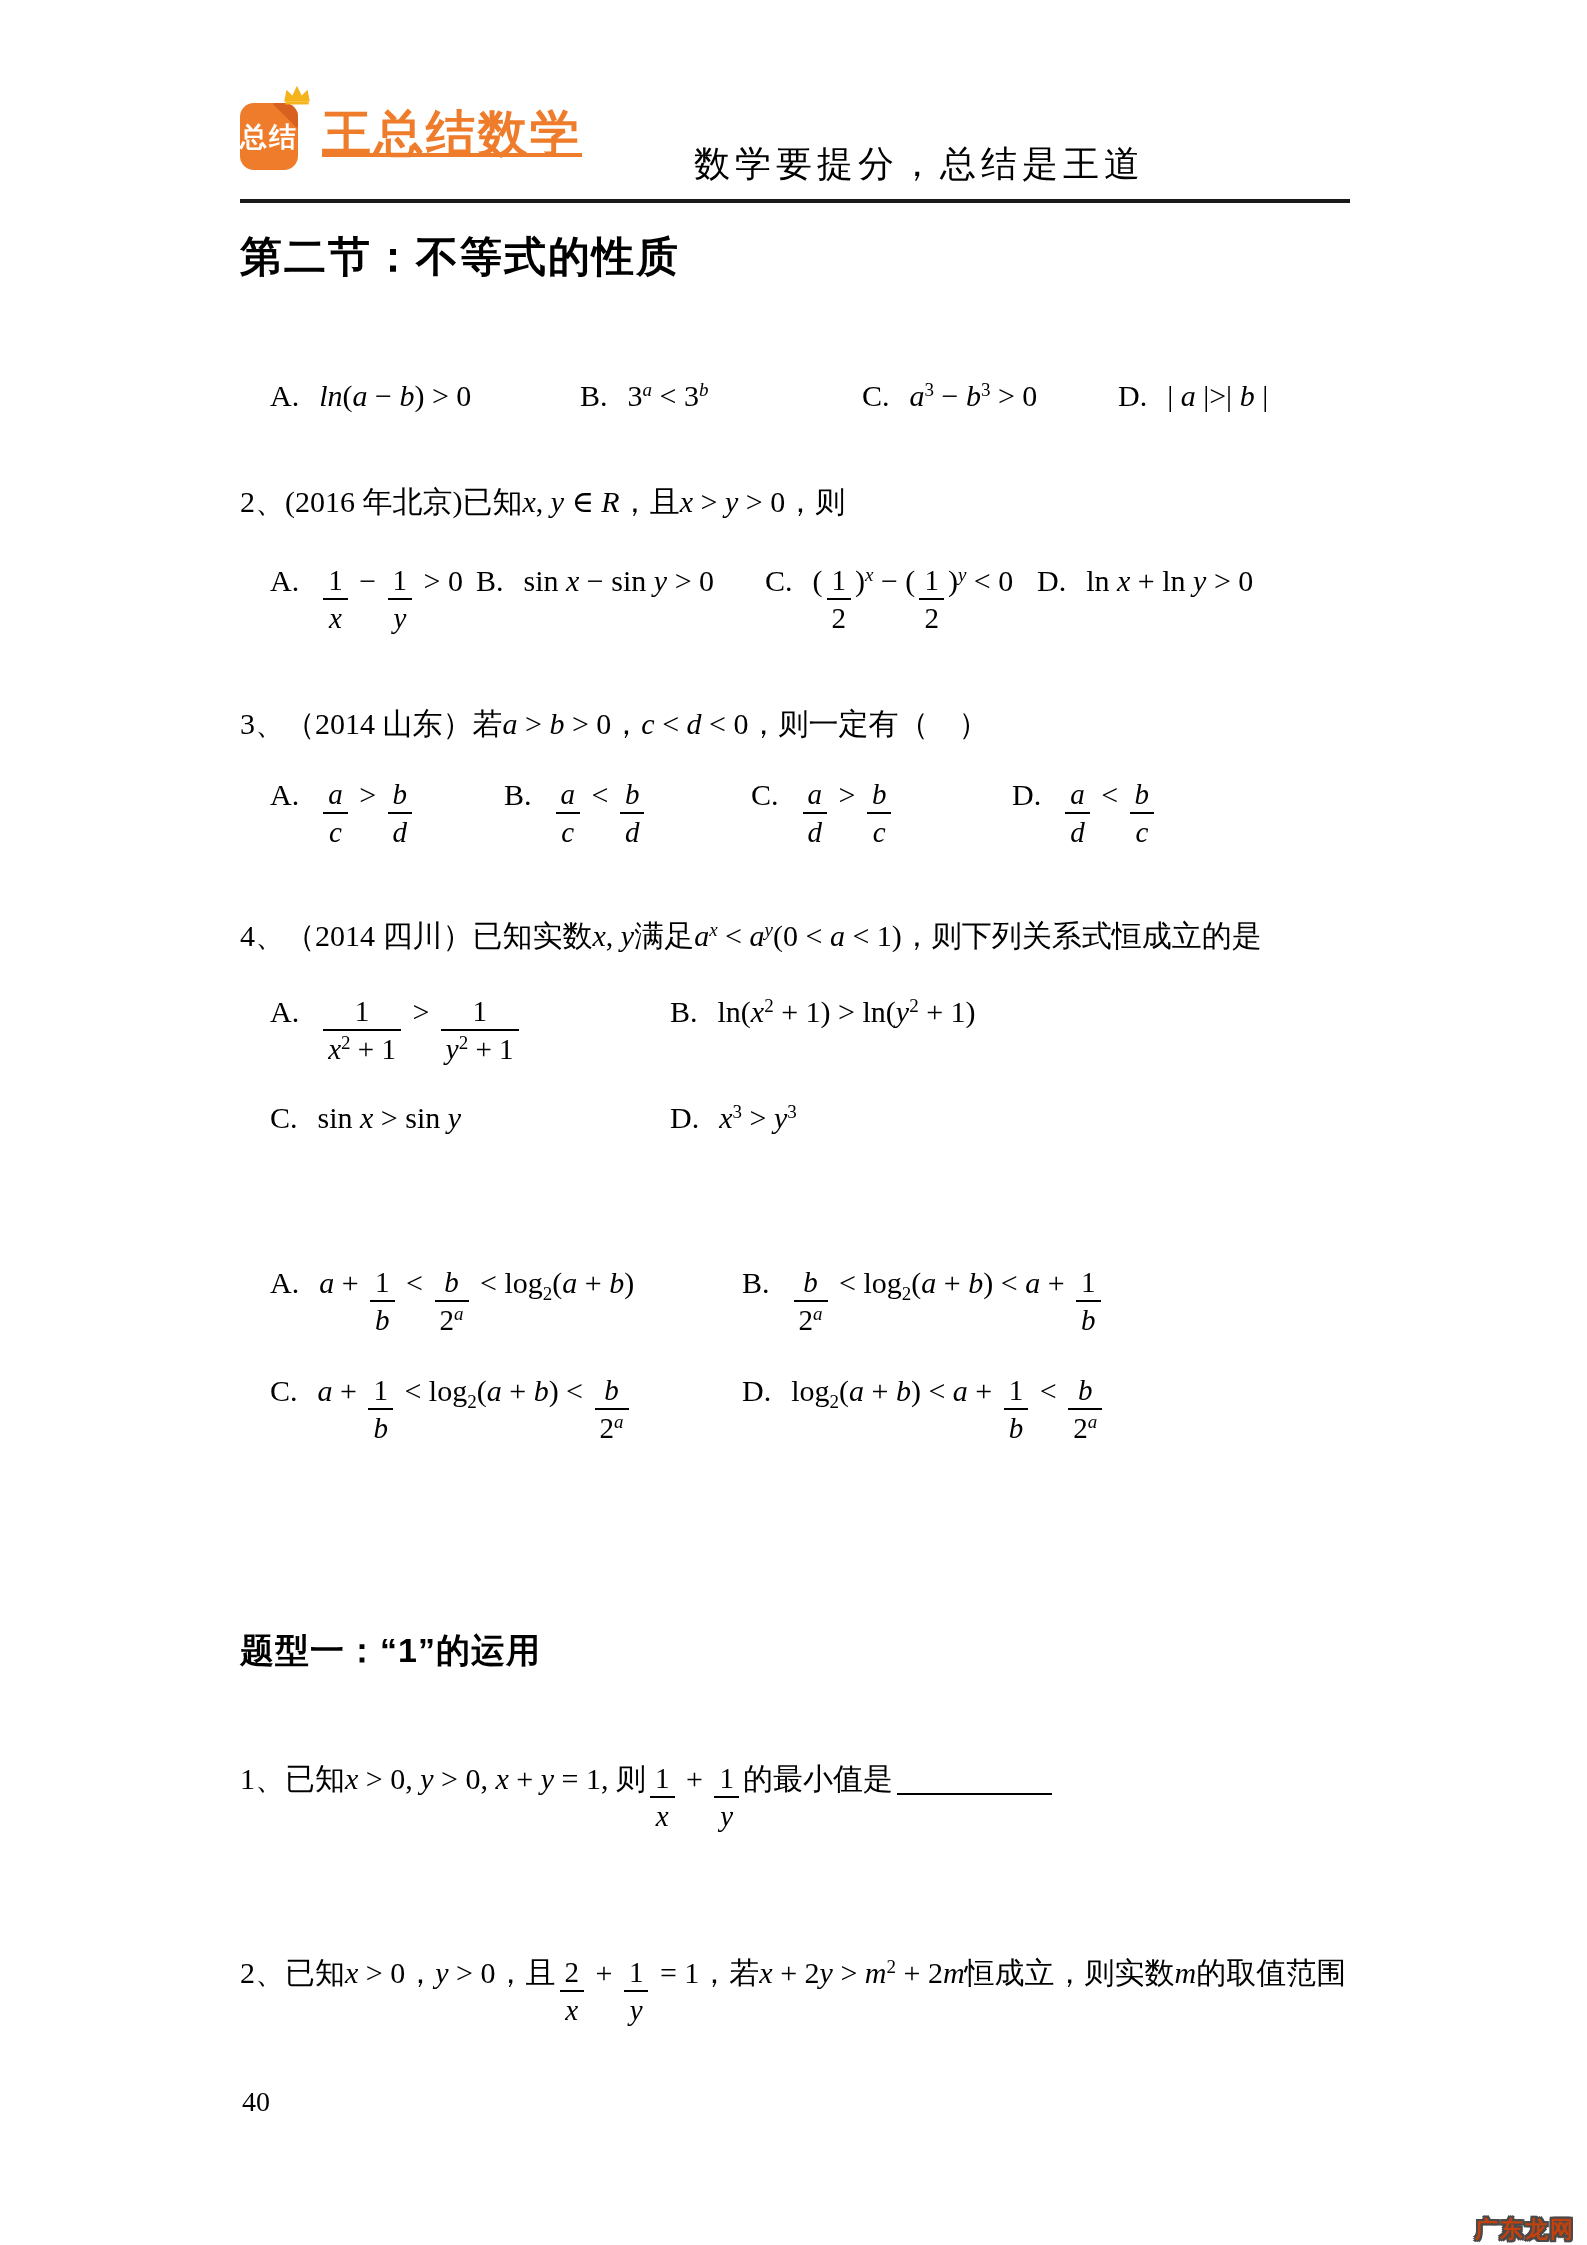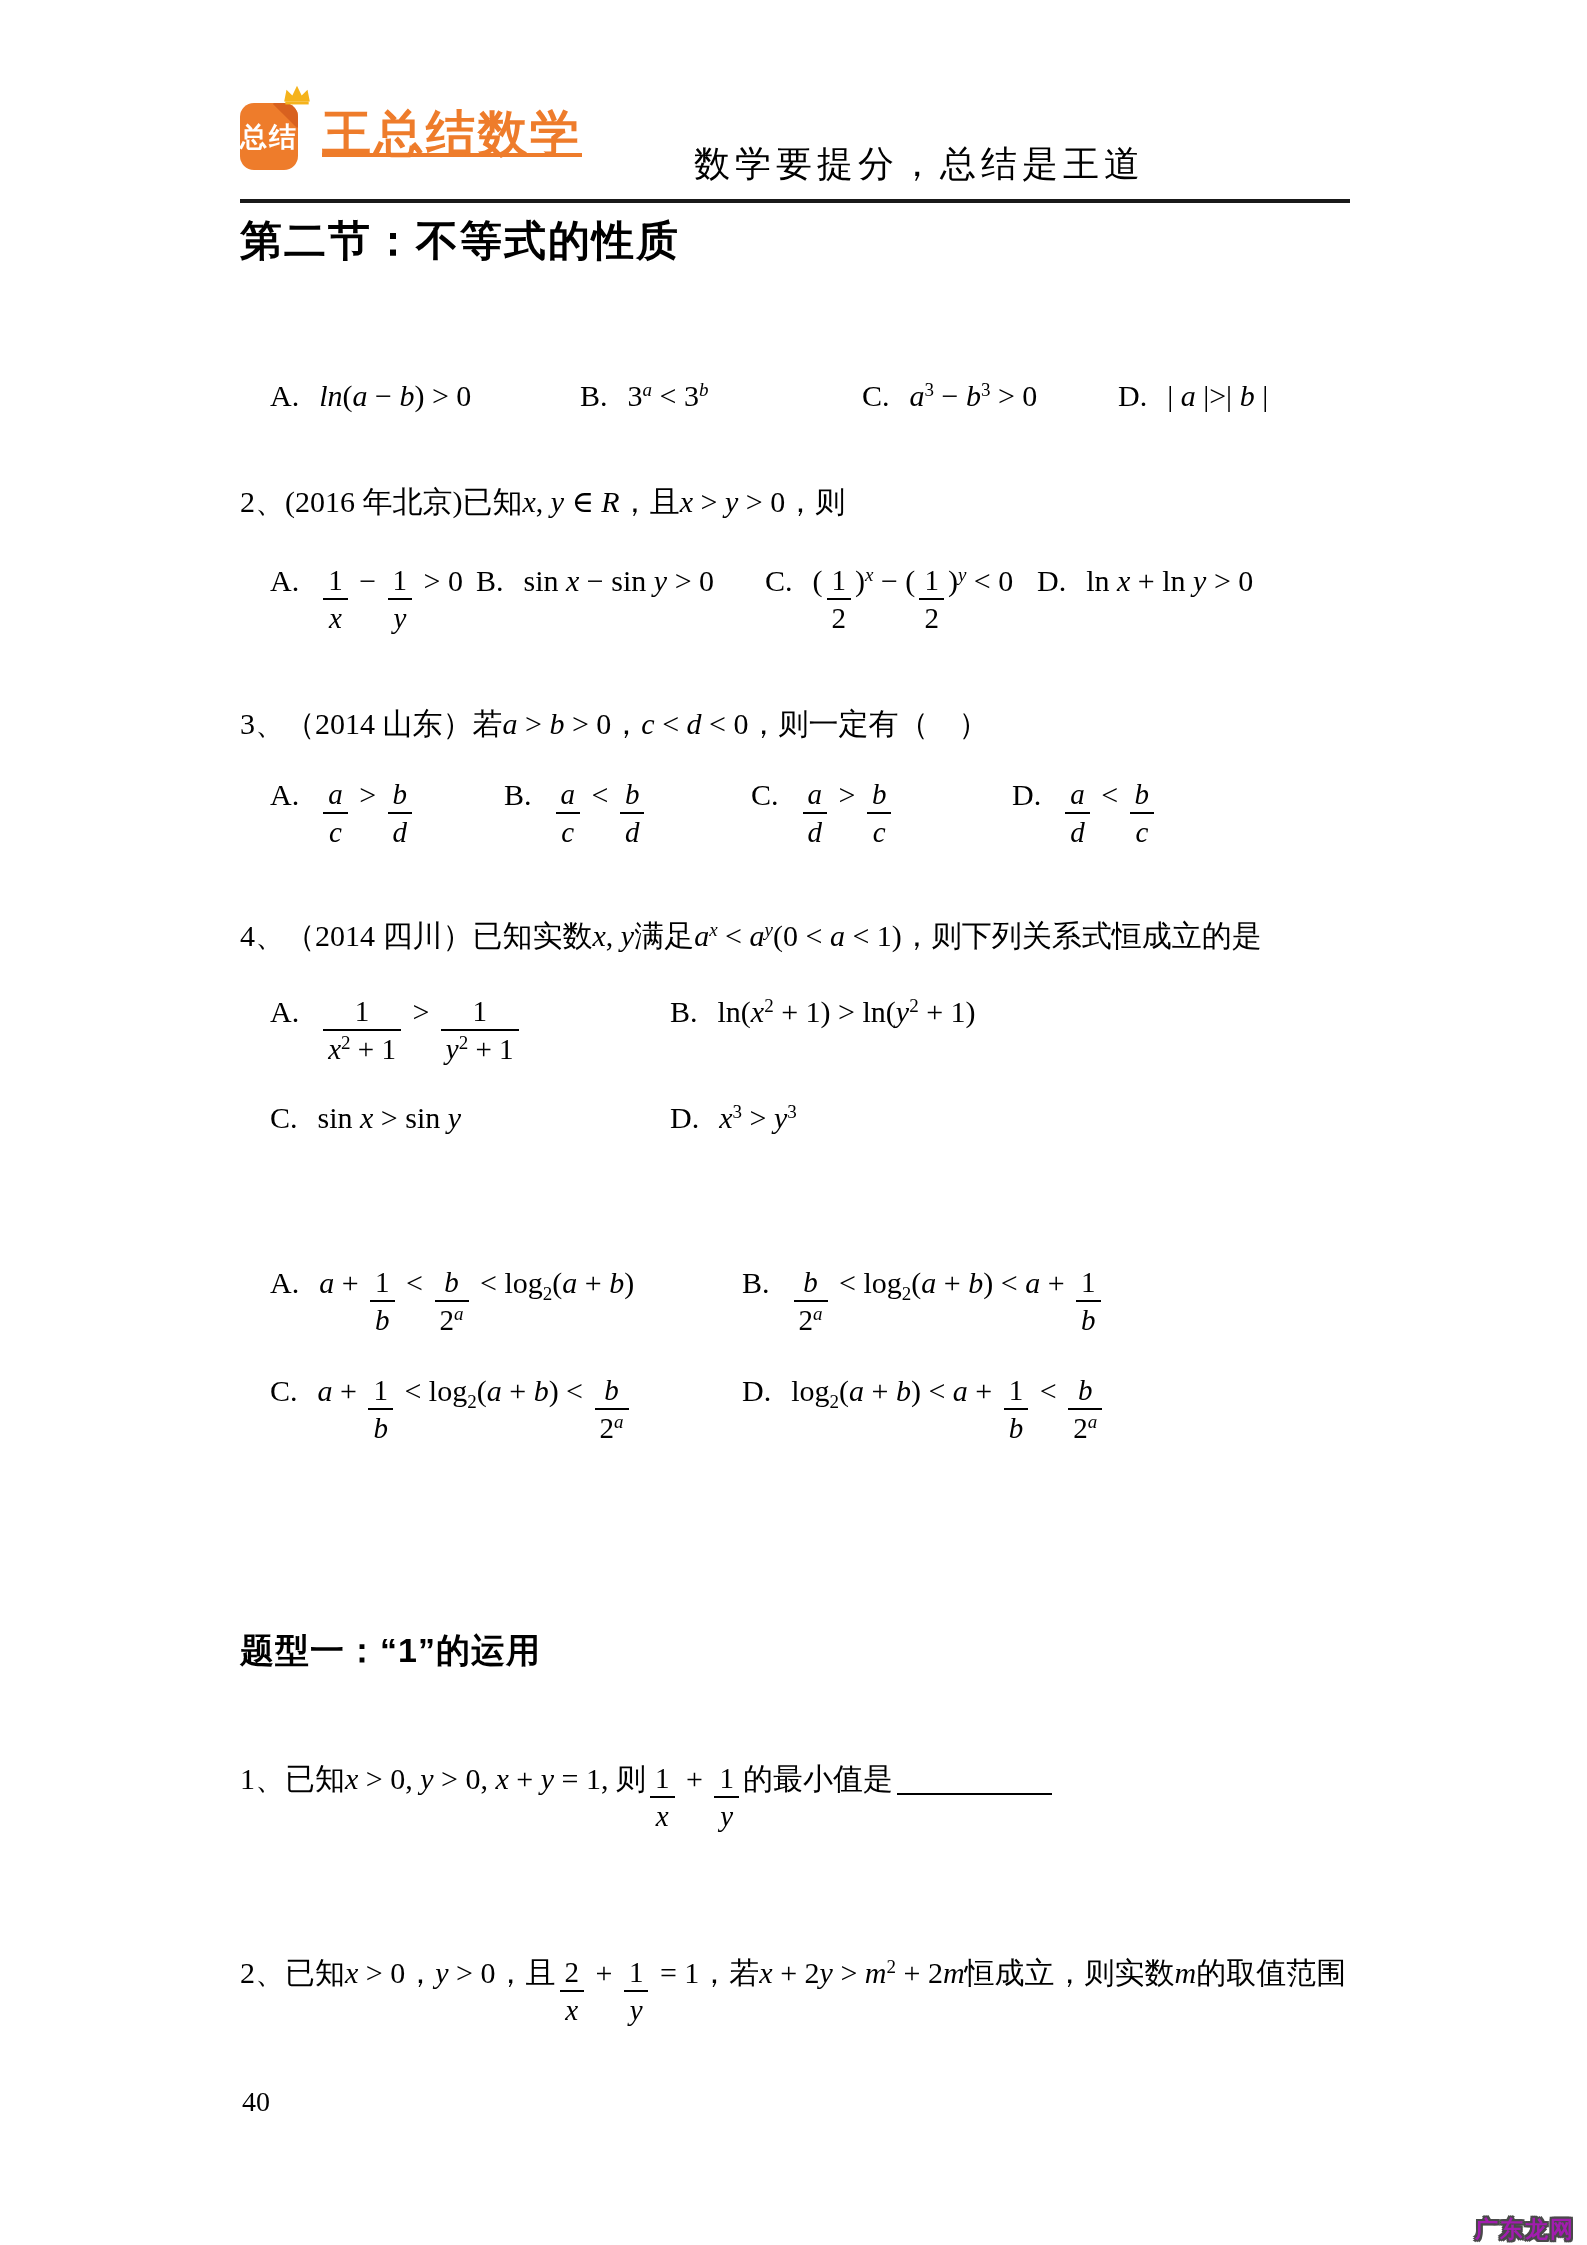--- a/index.html
+++ b/index.html
@@ -34,21 +34,21 @@
   .frac{display:inline-block;vertical-align:-37px;text-align:center;margin:0 4px;}
   .frac .fn{display:block;font-size:29px;line-height:36px;padding:0 5px;}
   .frac .fd{display:block;font-size:29px;line-height:36px;padding:0 5px;border-top:2px solid #000;}
   .m sup,sup{font-size:19px;vertical-align:10px;line-height:0;}
   .m sub,sub{font-size:19px;vertical-align:-7px;line-height:0;}
   .tall::before,.optrow.tall .opt::before{content:"";display:inline-block;width:0;height:74px;vertical-align:-37px;}
   .blank{display:inline-block;width:155px;height:2px;background:#000;vertical-align:-6px;margin-left:4px;}
 
   
   .page-num{position:absolute;left:242px;top:2086px;font:28px var(--serif);}
-  .watermark{position:absolute;right:12px;top:2214px;font:bold 23px var(--sans);letter-spacing:2px;color:#a21caf;
+  .watermark{position:absolute;right:12px;top:2214px;font:bold 23px var(--sans);letter-spacing:2px;color:#c2410c;
     text-shadow:-2px -2px 0 #4a4a4a,2px -2px 0 #4a4a4a,-2px 2px 0 #4a4a4a,2px 2px 0 #4a4a4a,2px 0 0 #4a4a4a,-2px 0 0 #4a4a4a,0 2px 0 #4a4a4a,0 -2px 0 #4a4a4a;}
 </style>
 </head>
 <body>
 
 <div class="page">
 
   <div>
     <div class="badge">
       <span class="badge-fold"></span>
@@ -56,21 +56,21 @@
     </div>
     <svg class="crown" viewBox="0 0 24 17">
       <path d="M1 14 L3 4 L8 9 L12 0.5 L16 9 L21 4 L23 14 Z" fill="#f5b31c"></path>
       <rect x="2" y="14" width="20" height="2.6" fill="#f5b31c"></rect>
     </svg>
     <div class="brand-name">王总结数学</div>
     <div class="tagline">数学要提分，总结是王道</div>
     <div class="header-rule"></div>
   </div>
 
-  <h1 class="sec-title" style="top:218px">第二节：不等式的性质</h1>
+  <h1 class="sec-title" style="top:234px">第二节：不等式的性质</h1>
 
   <div class="optrow" style="top:376px">
     <span class="opt" style="left:240px"><span class="olabel">A.</span><span class="m"><span class="mi">ln</span><span>(</span><span class="mi">a</span><span> − </span><span class="mi">b</span><span>) &gt; 0</span></span></span>
     <span class="opt" style="left:550px"><span class="olabel">B.</span><span class="m"><span>3</span><sup><span class="mi">a</span></sup><span> &lt; 3</span><sup><span class="mi">b</span></sup></span></span>
     <span class="opt" style="left:832px"><span class="olabel">C.</span><span class="m"><span class="mi">a</span><sup><span>3</span></sup><span> − </span><span class="mi">b</span><sup><span>3</span></sup><span> &gt; 0</span></span></span>
     <span class="opt" style="left:1088px"><span class="olabel">D.</span><span class="m"><span>| </span><span class="mi">a</span><span> |&gt;| </span><span class="mi">b</span><span> |</span></span></span>
   </div>
 
   <div class="stem" style="top:482px"><span>2、(2016 年北京)已知</span><span class="mi">x</span><span>, </span><span class="mi">y</span><span> ∈ </span><span class="mi">R</span><span>，且</span><span class="mi">x</span><span> &gt; </span><span class="mi">y</span><span> &gt; 0，则</span></div>
   <div class="optrow tall" style="top:554px">

